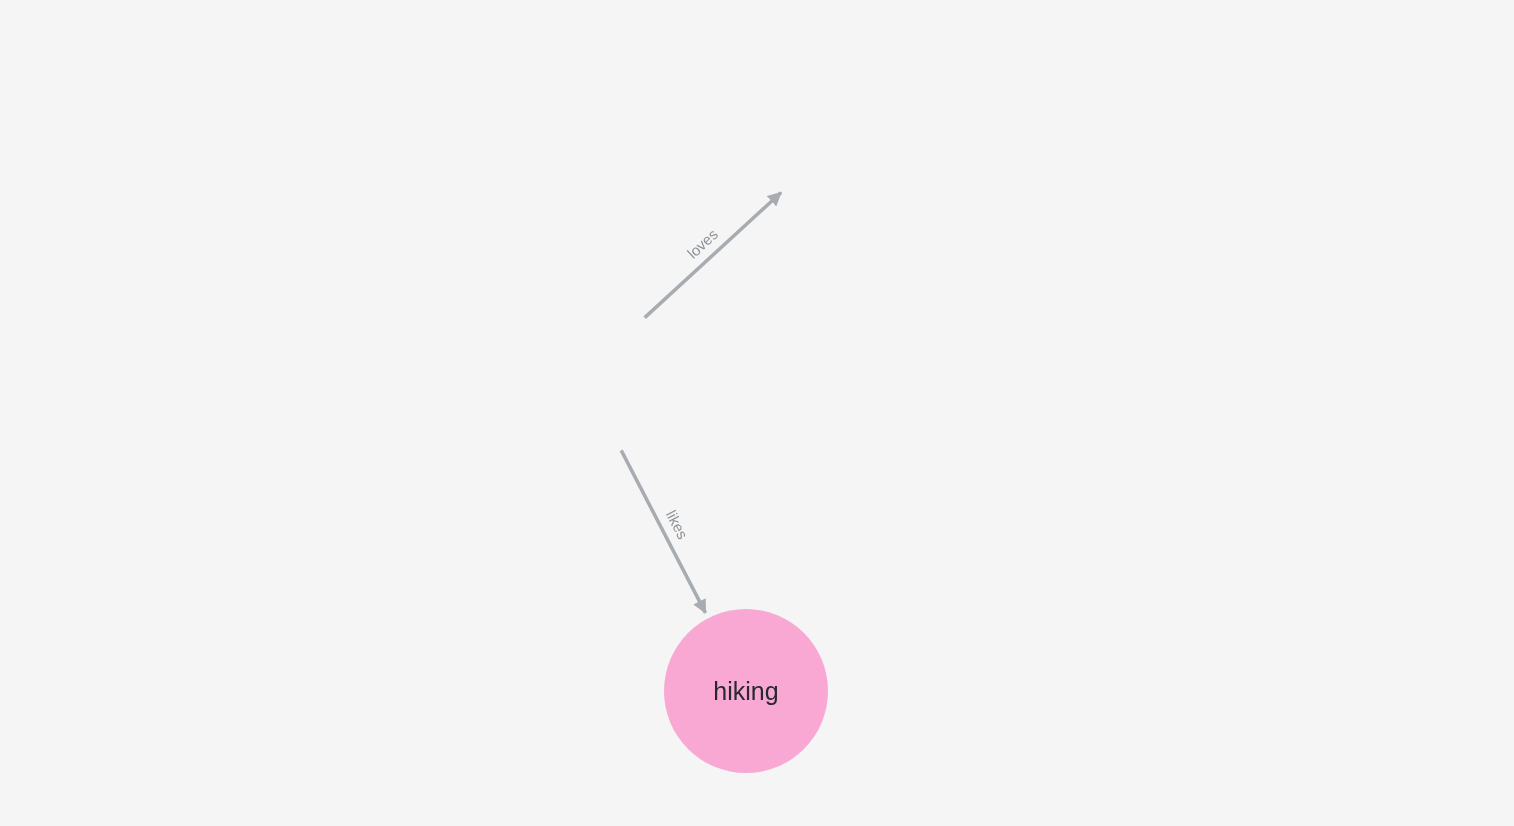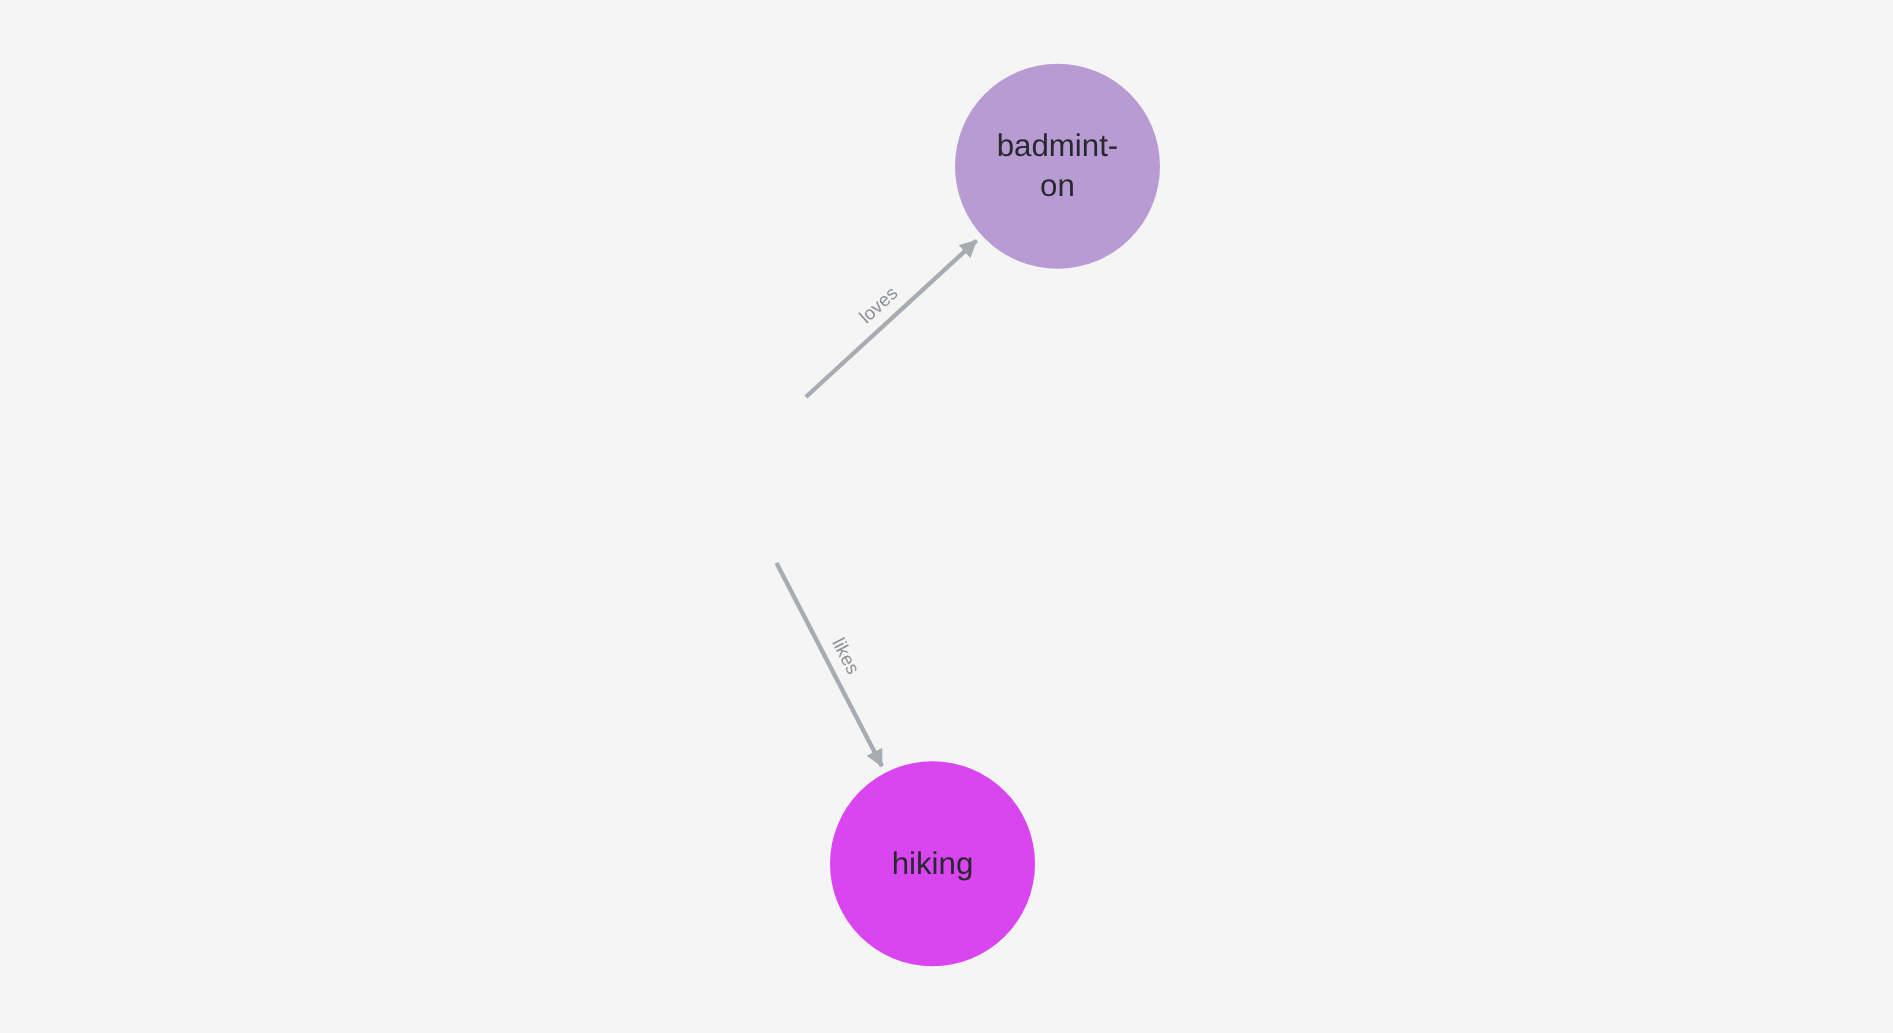--- a/index.html
+++ b/index.html
@@ -62,27 +62,21 @@
       <text class="edge-label" transform="translate(712.9,255) rotate(-42.5)" dy="-10" text-anchor="middle" fill="#8d9196">loves</text>
     </g>
 
     <g>
       <line class="edge-line" x1="621.2" y1="450.4" x2="705.5" y2="612.9" marker-end="url(#arrowhead)" stroke="#a7abb2"></line>
       <text class="edge-label" transform="translate(663.4,531.7) rotate(62.6)" dy="-10" text-anchor="middle" fill="#8d9196">likes</text>
     </g>
   </svg>
 
 
-  <div class="node" style="left: 764px; top: 51px; background-color: rgb(185, 155, 211);">
-    <div class="node-label">
-      <span class="caption-line">badmint-</span>
-      <span class="caption-line">on</span>
-    </div>
-  </div>
 
-  <div class="node" style="left: 664px; top: 609px; background-color: #d946ef;">
+  <div class="node" style="left: 664px; top: 609px; background-color: #f9a8d4;">
     <div class="node-label">
       <span class="caption-line">hiking</span>
       <span class="caption-line"></span>
     </div>
   </div>
 
 </div>
 
 </body></html>

